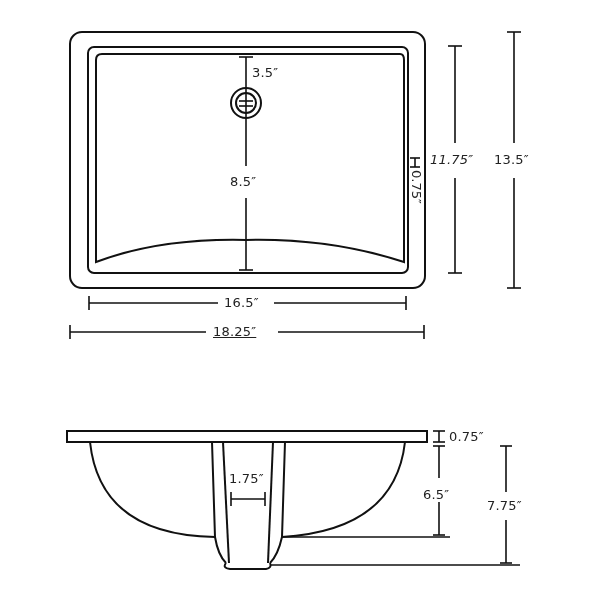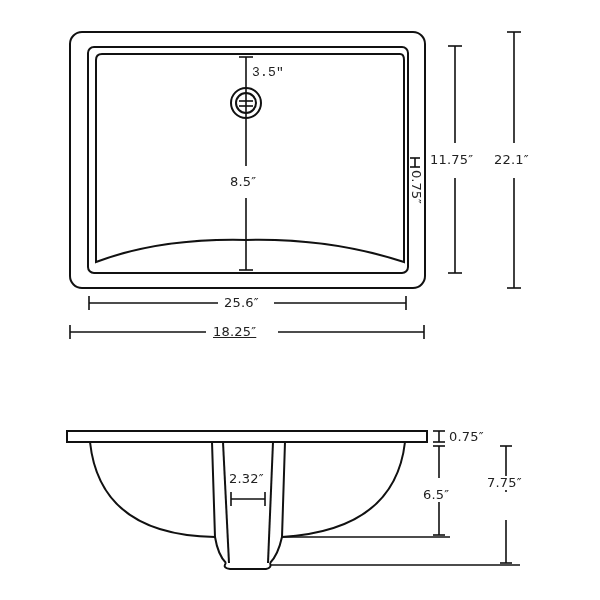--- a/index.html
+++ b/index.html
@@ -84,24 +84,24 @@
     <line class="lnt" x1="439" y1="502" x2="439" y2="535"></line>
     <line class="lnt" x1="433" y1="535" x2="445" y2="535"></line>
 
     <line class="lnt" x1="506" y1="446" x2="506" y2="492"></line>
     <line class="lnt" x1="500" y1="446" x2="512" y2="446"></line>
     <line class="lnt" x1="506" y1="520" x2="506" y2="563"></line>
     <line class="lnt" x1="500" y1="563" x2="512" y2="563"></line>
   </g>
 </svg>
 
-<div class="lbl" style="left:252px; top:66px; background:transparent;font-family:Liberation Mono, monospace;">3.5″</div>
+<div class="lbl" style="left:252px; top:66px; background:transparent;">3.5″</div>
 <div class="lbl" style="left:230px; top:175px;text-align:right;">8.5″</div>
 <div class="vlbl" style="left:424px; top:170px;">0.75″</div>
-<div class="lbl" style="left:430px; top:153px;">11.75″</div>
-<div class="lbl" style="left:494px; top:153px;">22.1″</div>
-<div class="lbl" style="left:224px; top:296px;">25.6″</div>
+<div class="lbl" style="left:430px; top:153px;font-style:italic;">11.75″</div>
+<div class="lbl" style="left:494px; top:153px;">13.5″</div>
+<div class="lbl" style="left:224px; top:296px;">16.5″</div>
 <div class="lbl" style="left:213px; top:325px;text-decoration:underline;">18.25″</div>
 
-<div class="lbl" style="left:229px; top:472px; background:transparent;">2.32″</div>
+<div class="lbl" style="left:229px; top:472px; background:transparent;">1.75″</div>
 <div class="lbl" style="left:449px; top:430px;">0.75″</div>
 <div class="lbl" style="left:423px; top:488px;">6.5″</div>
-<div class="lbl" style="left:487px; top:476px;text-align:right;">7.75″</div>
+<div class="lbl" style="left:487px; top:499px;text-align:right;">7.75″</div>
 
 </body></html>

